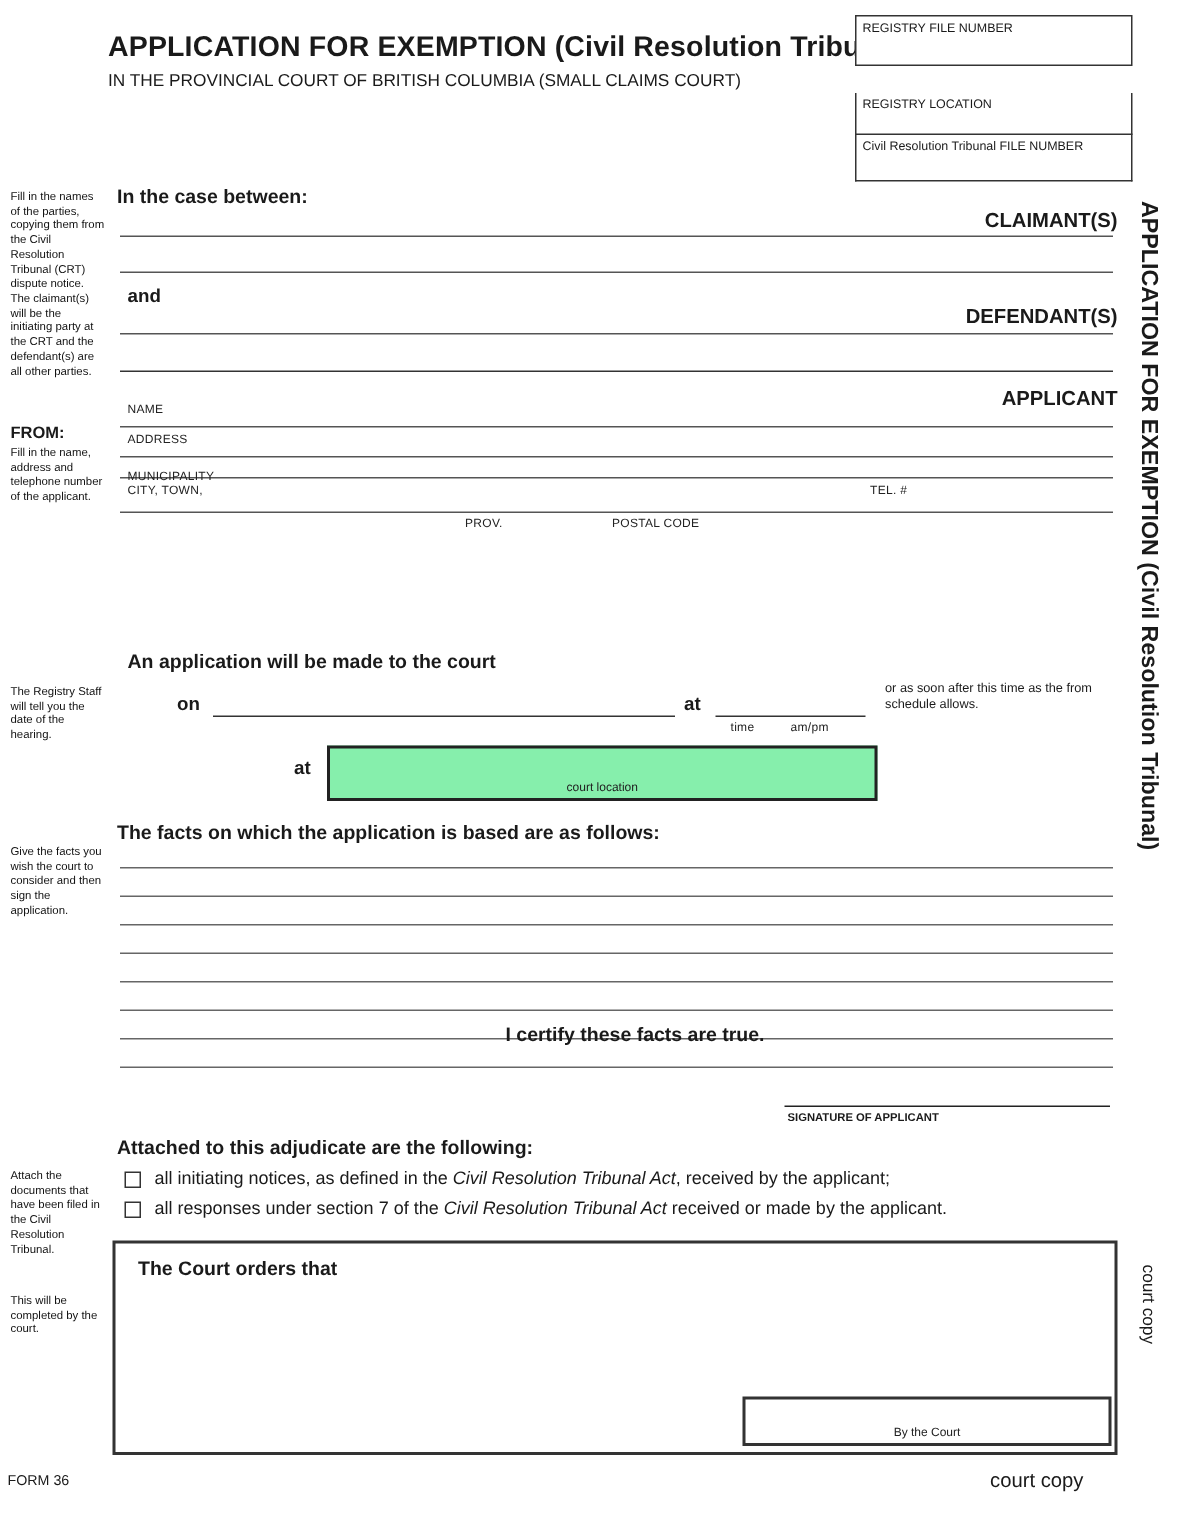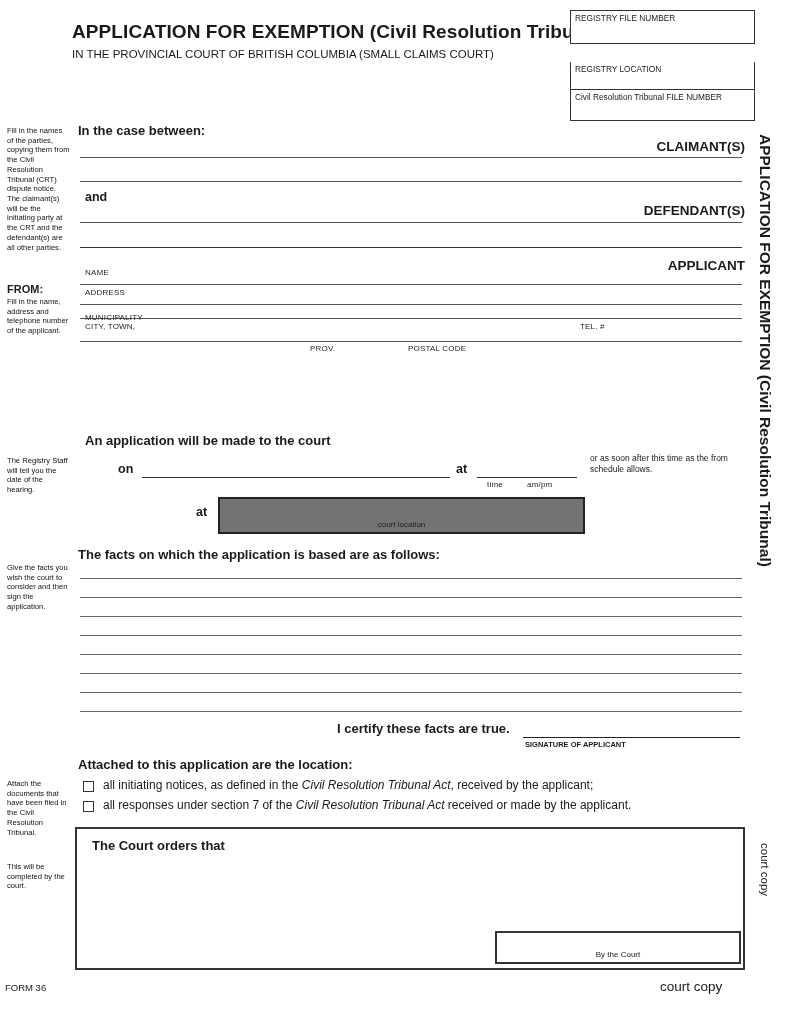--- a/index.html
+++ b/index.html
@@ -13,21 +13,21 @@
   .hline { position:absolute; height:0; border-bottom:1.5px solid #555; }
   .dark { border-bottom:1.5px solid #333; }
   .title { font-size:19px; font-weight:bold; letter-spacing:.1px; }
   .subtitle { font-size:11.5px; }
   .h13 { font-size:13px; font-weight:bold; }
   .h135 { font-size:13.5px; font-weight:bold; }
   .lbl8 { font-size:8px; color:#222; letter-spacing:.2px; }
   .note { font-size:7.6px; line-height:1.28; color:#111; }
   .regbox { border:1px solid #333; width:185px; padding:2px 4px; font-size:8.3px; background:#fff; }
   .regbox + .regbox { border-top:none; }
-  .locbox { position:absolute; border:2px solid #222; background:#737373; }
+  .locbox { position:absolute; border:2px solid #222; background:#86efac; }
   .caption { position:absolute; left:0; right:0; bottom:3px; text-align:center; font-size:8px; color:#222; }
   .checkbox { position:absolute; width:10.5px; height:10.5px; border:1.2px solid #333; background:#fff; }
   .chktext { font-size:12px; }
   .vert { writing-mode:vertical-rl; white-space:nowrap; }
   .facts-line { left:80px; width:662px; border-bottom:1.3px solid #666; }
 </style>
 </head>
 <body>
 
 <div class="page">
@@ -96,25 +96,25 @@
   <div id="facts-lines">
       <div class="hline facts-line" style="top: 578px;"></div>
       <div class="hline facts-line" style="top: 597px;"></div>
       <div class="hline facts-line" style="top: 616px;"></div>
       <div class="hline facts-line" style="top: 635px;"></div>
       <div class="hline facts-line" style="top: 654px;"></div>
       <div class="hline facts-line" style="top: 673px;"></div>
       <div class="hline facts-line" style="top: 692px;"></div>
       <div class="hline facts-line" style="top: 711px;"></div>
     </div>
-  <div class="abs h13" style="left:337px; top:721px;">I certify these facts are true.</div>
+  <div class="abs h13" style="left:337px; top:682px;">I certify these facts are true.</div>
   <div class="hline" style="top:737px; left:523px; width:217px; border-bottom:1.3px solid #222;"></div>
   <div class="abs b" style="left:525px; top:740px; font-size:7.5px;">SIGNATURE OF APPLICANT</div>
 
-  <div class="abs h13" style="left:78px; top:757px;">Attached to this application are the location:</div>
+  <div class="abs h13" style="left:78px; top:757px;">Attached to this adjudicate are the following:</div>
   <div>
     <span class="checkbox" style="left:83px; top:781px;"></span>
     <span class="abs chktext" style="left:103px; top:778px;"><span>all initiating notices, as defined in the </span><i>Civil Resolution Tribunal Act</i><span>, received by the applicant;</span></span>
   </div>
   <div>
     <span class="checkbox" style="left:83px; top:801px;"></span>
     <span class="abs chktext" style="left:103px; top:798px;"><span>all responses under section 7 of the </span><i>Civil Resolution Tribunal Act</i><span> received or made by the applicant.</span></span>
   </div>
 
   <div class="abs" style="left:75px; top:827px; width:670px; height:143px; border:2px solid #333;">

